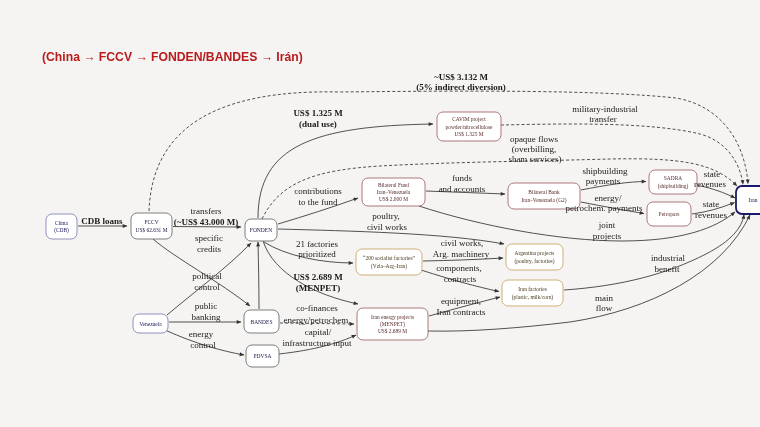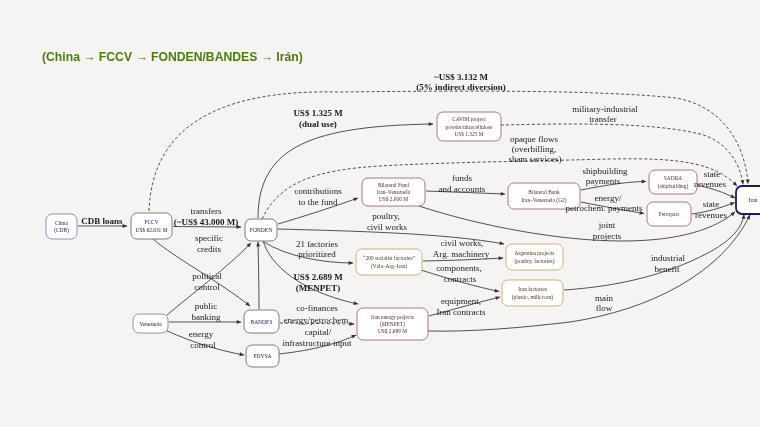--- a/index.html
+++ b/index.html
@@ -1,18 +1,18 @@
 <!DOCTYPE html>
 <html><head>
 <meta charset="utf-8">
 <style>
   html,body{margin:0;padding:0;}
   body{width:760px;height:427px;overflow:hidden;font-family:"Liberation Serif",serif;}
   #stage{position:relative;width:760px;height:427px;}
-  #title{position:absolute;left:42px;top:50px;font-family:"Liberation Sans",sans-serif;font-weight:bold;font-size:12.2px;color:#4d7c0f;}
+  #title{position:absolute;left:42px;top:50px;font-family:"Liberation Sans",sans-serif;font-weight:bold;font-size:12.2px;color:#b91c1c;}
   svg{position:absolute;left:0;top:0;}
   text{font-family:"Liberation Serif",serif;}
 </style>
 </head>
 <body style="background: rgb(245, 244, 242);">
 
 <div id="stage">
   <svg id="diagram-svg" width="760" height="427" viewBox="0 0 760 427">
     <defs>
       <marker id="arrow" viewBox="0 0 10 10" refX="8.5" refY="5" markerWidth="7" markerHeight="6" orient="auto-start-reverse">

